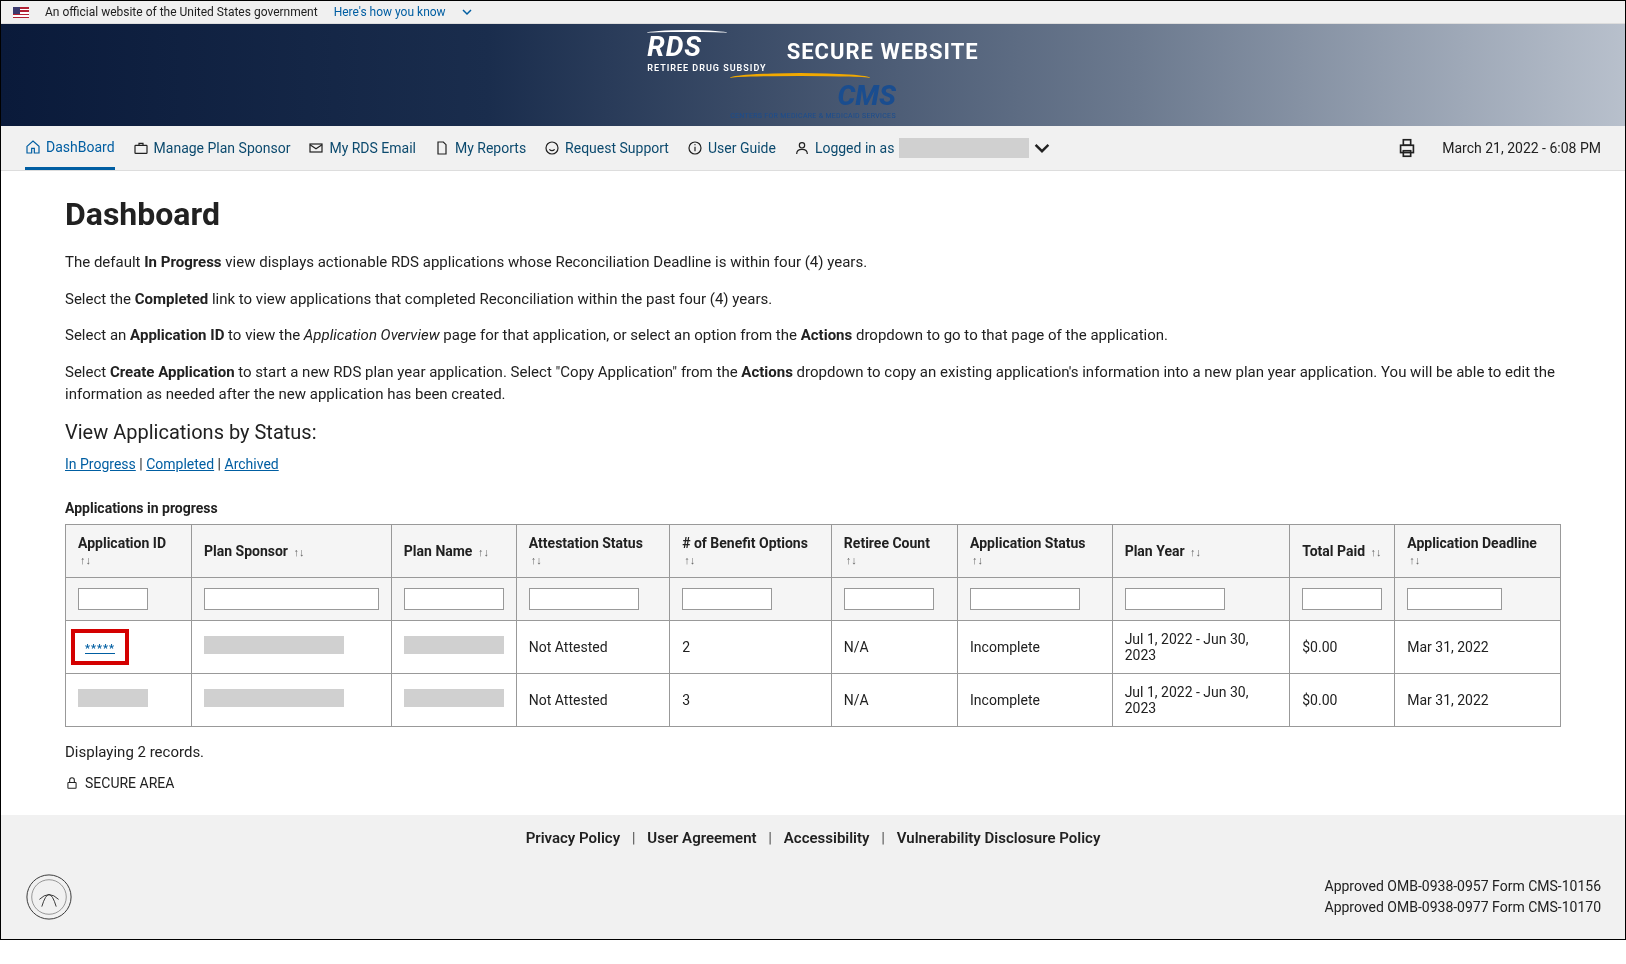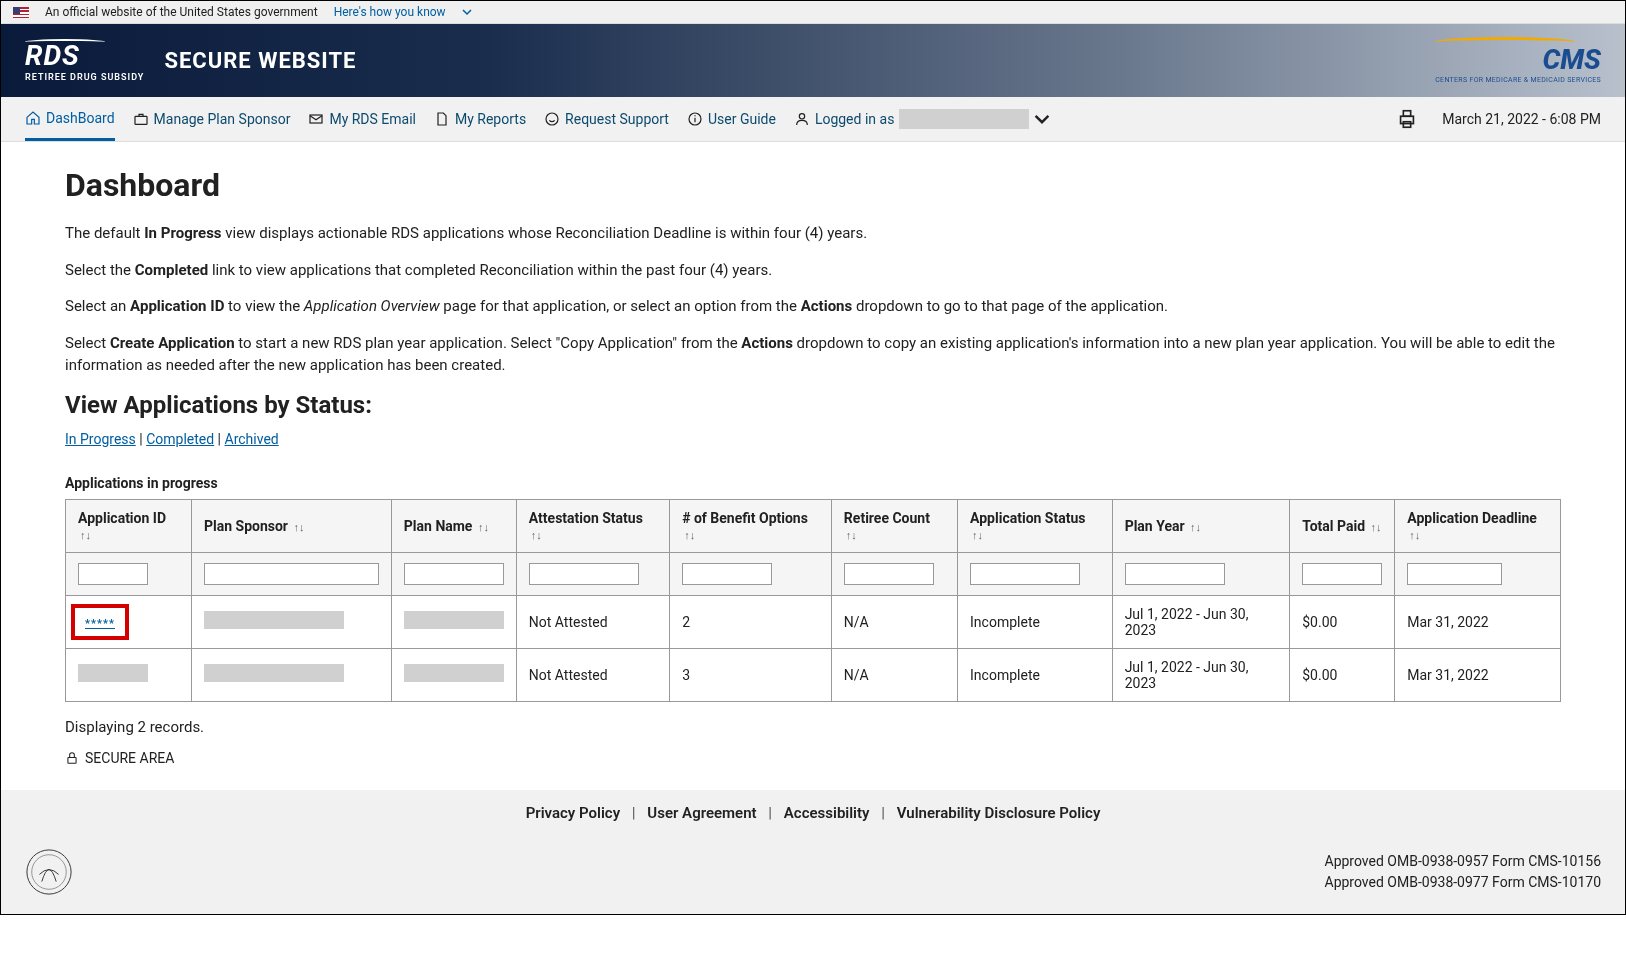--- a/index.html
+++ b/index.html
@@ -1,42 +1,42 @@
 <!DOCTYPE html>
 <html><head>
 <meta charset="utf-8">
 <style>
 * { margin: 0; padding: 0; box-sizing: border-box; }
 body { font-family: -apple-system, BlinkMacSystemFont, "Segoe UI", Roboto, Arial, sans-serif; font-size: 14px; color: #212121; background: #fff; border: 1px solid #000; }
 .gov-banner { background: #f0f0f0; padding: 4px 12px; display: flex; align-items: center; gap: 16px; font-size: 12px; border-bottom: 1px solid #ddd; }
 .flag { width: 16px; height: 11px; background: linear-gradient(to bottom, #b22234 0%, #b22234 15%, #fff 15%, #fff 30%, #b22234 30%, #b22234 45%, #fff 45%, #fff 60%, #b22234 60%, #b22234 75%, #fff 75%, #fff 90%, #b22234 90%); position: relative; }
 .flag::before { content: ""; position: absolute; top:0; left:0; width:7px; height:7px; background:#3c3b6e; }
 .gov-link { color: #005ea2; text-decoration: none; }
-.header { background: linear-gradient(to right, #0a1a3a 0%, #1a2d4d 30%, #6c7a8f 70%, #b8c0cc 100%); padding: 13px 24px; display: flex; justify-content: space-between; align-items: center; }
+.header { background: linear-gradient(to right, #0a1a3a 0%, #1a2d4d 30%, #6c7a8f 70%, #b8c0cc 100%); padding: 6px 24px; display: flex; justify-content: space-between; align-items: center; flex-direction: column; }
 .header-left { display: flex; align-items: center; gap: 20px; }
 .logo-rds { color: #fff; }
 .logo-rds .brand { font-size: 28px; font-weight: 700; font-style: italic; letter-spacing: 1px; }
 .logo-rds .sub { font-size: 9px; letter-spacing: 1px; font-weight: 600; }
 .secure-text { color: #fff; font-size: 22px; font-weight: 700; letter-spacing: 1px; }
 .logo-cms { text-align: right; }
 .logo-cms .main { font-size: 28px; font-weight: 800; color: #1a4d8f; font-style: italic; }
 .logo-cms .arc { display:block; height:10px; width:140px; border-top: 3px solid #f2a900; border-radius: 50% 50% 0 0; margin-bottom:-4px; }
 .logo-cms .sub { font-size: 7px; color: #1a4d8f; letter-spacing: 0.3px; }
 .navbar { background: #f1f1f1; border-bottom: 1px solid #ddd; padding: 0 24px; display: flex; justify-content: space-between; align-items: center; }
 .nav-left { display: flex; align-items: center; gap: 18px; }
 .nav-item { display: flex; align-items: center; gap: 5px; padding: 12px 0; color: #0c4a6e; text-decoration: none; font-size: 14px; cursor: pointer; }
 .nav-item.active { color: #005ea2; border-bottom: 3px solid #005ea2; margin-bottom: -1px; }
 .nav-item svg { width: 16px; height: 16px; }
 .nav-right { display: flex; align-items: center; gap: 24px; font-size: 14px; }
 .user-box { display: inline-block; width: 130px; height: 20px; background: #d0d0d0; vertical-align: middle; }
 .print-icon { cursor: pointer; }
 .content { padding: 24px 64px; }
 h1 { font-size: 32px; font-weight: 700; margin-bottom: 18px; }
 .para { margin-bottom: 14px; line-height: 1.5; font-size: 15px; }
-h2 { font-size: 24px; font-weight: 700; margin: 4px 0 12px; }
+h2 { font-size: 20px; font-weight: 400; margin: 4px 0 12px; }
 .status-links a { color: #005ea2; text-decoration: underline; }
 .table-caption { font-size: 14px; font-weight: 700; margin-top: 28px; margin-bottom: 8px; }
 table { width: 100%; border-collapse: collapse; }
 th, td { border: 1px solid #999; padding: 10px 12px; text-align: left; font-size: 14px; vertical-align: middle; }
 th { background: #f5f5f5; font-weight: 700; }
 .sort-arrows { font-size: 11px; color: #666; margin-left: 2px; }
 .filter-input { width: 100%; height: 22px; border: 1px solid #999; background: #fff; }
 .redacted { display: inline-block; height: 18px; background: #d0d0d0; }
 .redacted.w70 { width: 70px; }
 .redacted.w140 { width: 140px; }

